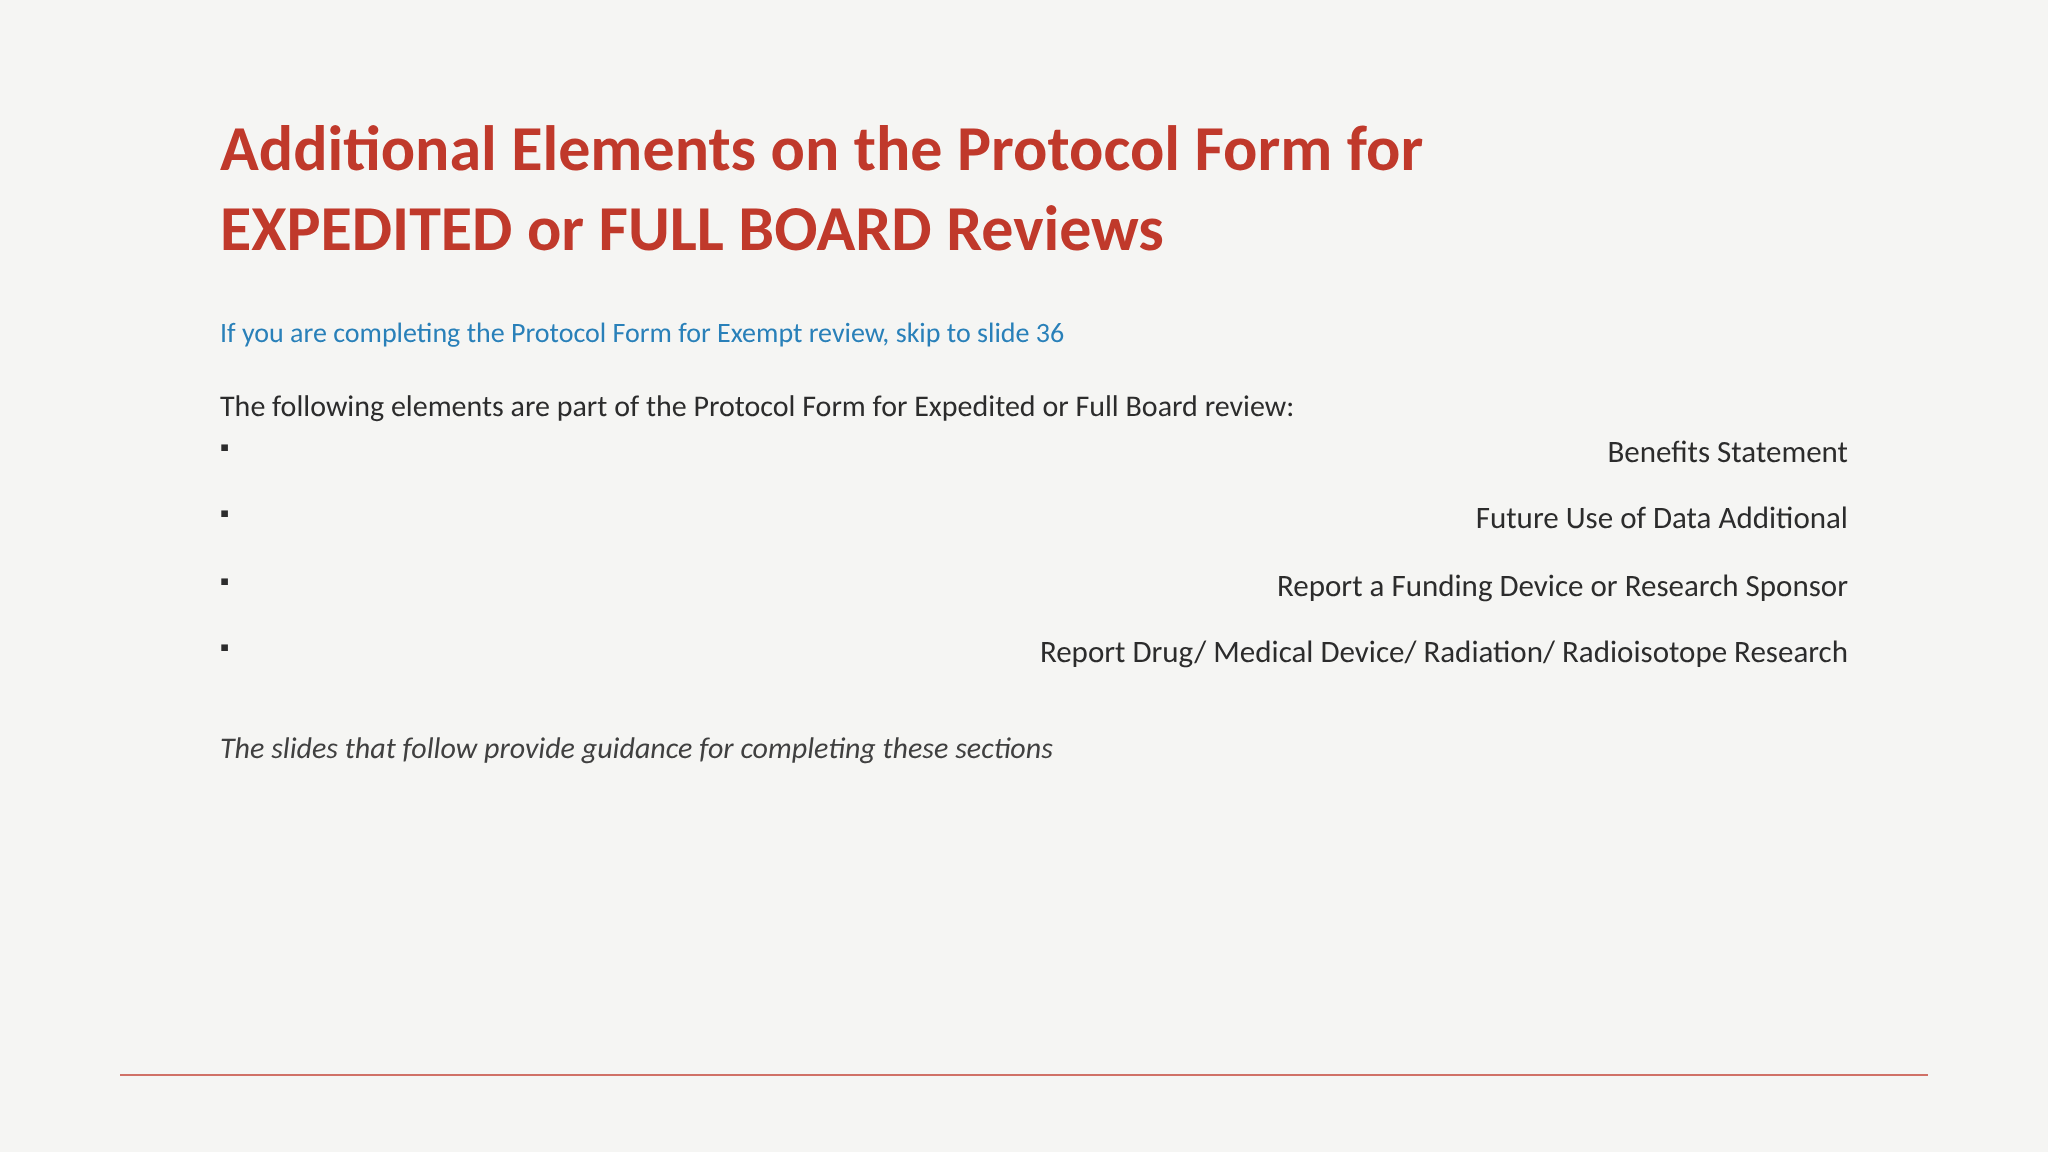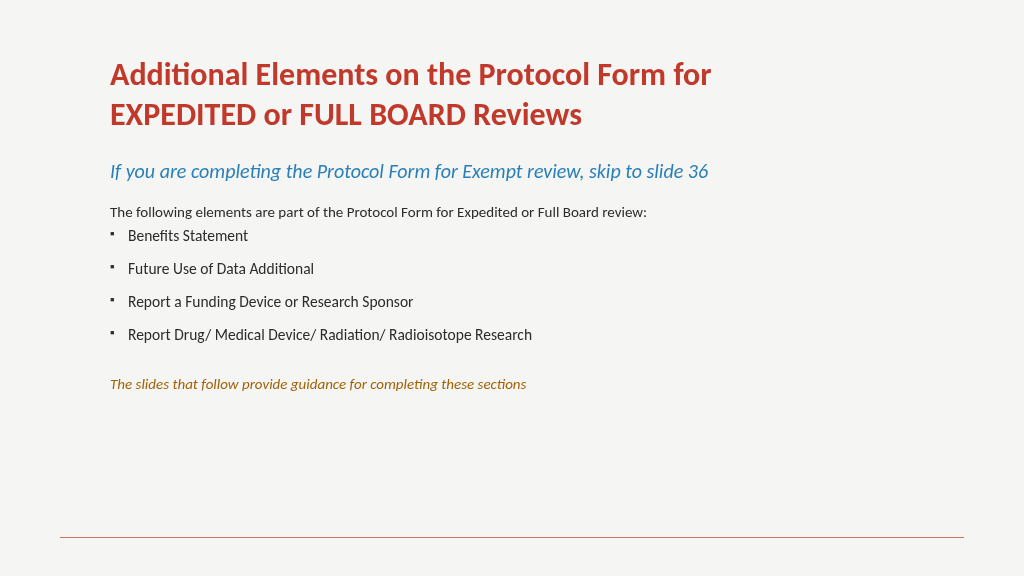--- a/index.html
+++ b/index.html
@@ -29,23 +29,22 @@
 
     .title {
       font-size: 32px;
       font-weight: 700;
       color: #c0392b;
       line-height: 1.25;
       margin-bottom: 22px;
     }
 
     .subtitle-italic {
-      font-size: 20px;
+      font-size: 14px;
       color: #2980b9;
-      font-style: italic;
       margin-bottom: 16px;
       line-height: 1.4;
     }
 
     .intro-text {
       font-size: 15px;
       color: #2c2c2c;
       line-height: 1.5;
     }
 
@@ -54,34 +53,35 @@
       margin-bottom: 16px;
     }
 
     .bullet-list li {
       font-size: 15.5px;
       color: #2c2c2c;
       margin-bottom: 10px;
       padding-left: 18px;
       position: relative;
       line-height: 1.5;
+      text-align: right;
     }
 
     .bullet-list li::before {
       content: '▪';
       position: absolute;
       left: 0;
       top: 0;
       color: #2c2c2c;
       font-size: 13px;
     }
 
     .closing-italic {
       font-size: 15px;
-      color: #a16207;
+      color: #404040;
       font-style: italic;
       line-height: 1.5;
     }
 
     .bottom-line {
       position: absolute;
       bottom: 38px;
       left: 60px;
       right: 60px;
       height: 1.5px;

